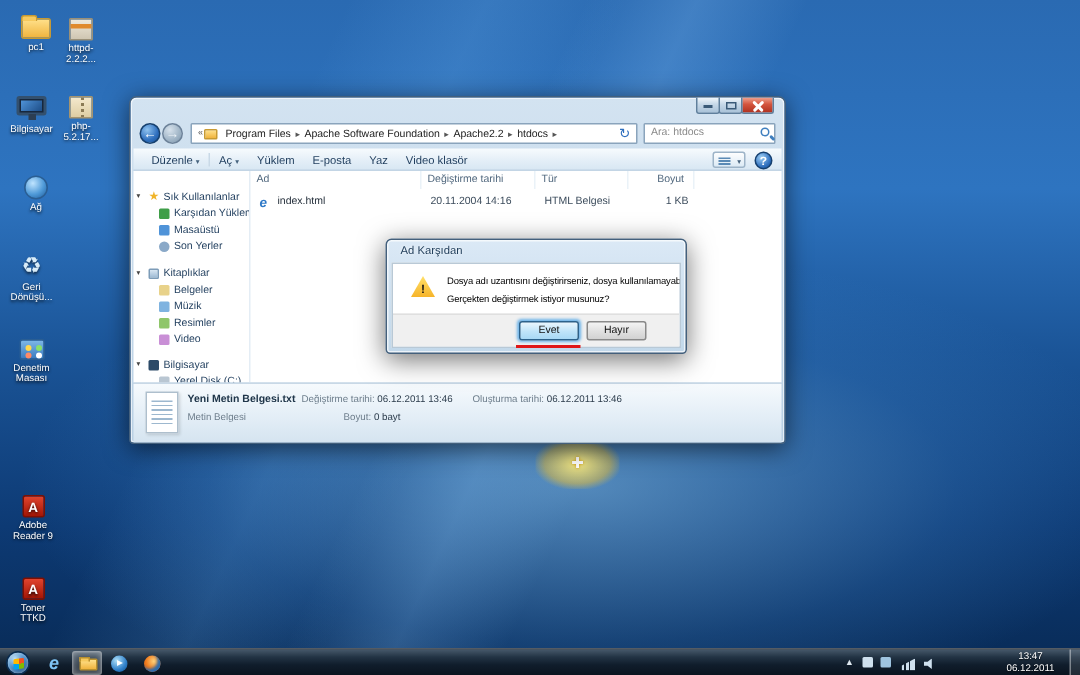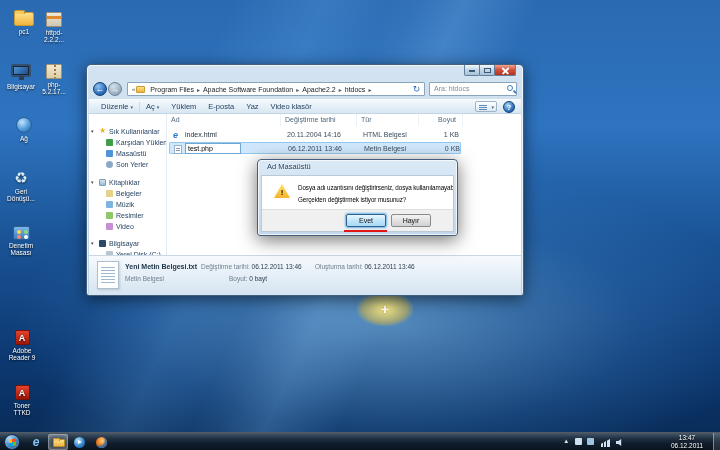--- a/index.html
+++ b/index.html
@@ -327,27 +327,20 @@
           <div class="hcell" style="left:190px;width:62px;">Tür</div>
           <div class="hcell" style="left:252px;width:44px;text-align:right;padding-right:6px;">Boyut</div>
         </div>
         <div class="row" style="top:15px;">
           <span class="fico-e">e</span>
           <span class="cell c-name">index.html</span>
           <span class="cell c-date">20.11.2004 14:16</span>
           <span class="cell c-type">HTML Belgesi</span>
           <span class="cell c-size">1 KB</span>
         </div>
-        <div class="row selected" style="top:28px;">
-          <span class="fico-txt"></span>
-          <input class="rename-box" value="test.php" style="">
-          <span class="cell c-date">06.12.2011 13:46</span>
-          <span class="cell c-type">Metin Belgesi</span>
-          <span class="cell c-size">0 KB</span>
-        </div>
       </div>
     </div>
 
     <div id="details">
       <div class="bigdoc"></div>
       <div class="dt-name">Yeni Metin Belgesi.txt</div>
       <div class="dt-type">Metin Belgesi</div>
       <div class="dt-mod">
         <span>Değiştirme tarihi:</span>
         <span class="dval">06.12.2011 13:46</span>
@@ -357,21 +350,21 @@
         <span class="dval">0 bayt</span>
       </div>
       <div class="dt-cre">
         <span>Oluşturma tarihi:</span>
         <span class="dval">06.12.2011 13:46</span>
       </div>
     </div>
   </div>
 
   <div id="dialog">
-    <div id="dlg-title">Ad Masaüstü</div>
+    <div id="dlg-title">Ad Karşıdan</div>
     <div id="dlg-body">
       <div class="warn-tri">!</div>
       <div class="dlg-line" style="top:8px;">Dosya adı uzantısını değiştirirseniz, dosya kullanılamayabilir.</div>
       <div class="dlg-line" style="top:20px;">Gerçekten değiştirmek istiyor musunuz?</div>
       <div id="dlg-footer">
         <div class="btn focused" style="left:84px;">Evet</div>
         <div class="btn" style="left:129px;">Hayır</div>
       </div>
     </div>
     <div id="red-underline" style="background: rgb(224, 22, 22);"></div>

